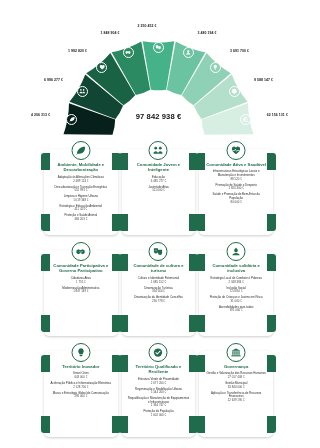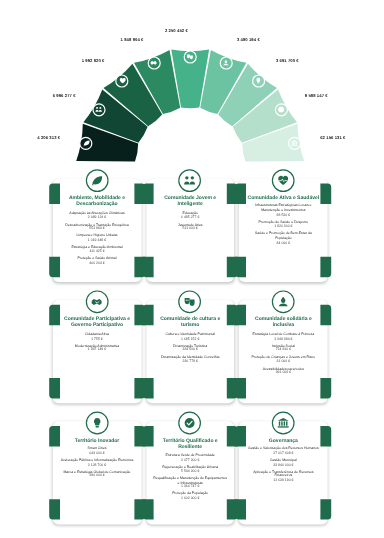--- a/index.html
+++ b/index.html
@@ -203,20 +203,21 @@
             <path d="M12 3l10 5H2z" fill="currentColor"></path>
             <rect x="4" y="9" width="2.6" height="8" fill="currentColor"></rect>
             <rect x="8.4" y="9" width="2.6" height="8" fill="currentColor"></rect>
             <rect x="12.8" y="9" width="2.6" height="8" fill="currentColor"></rect>
             <rect x="17.2" y="9" width="2.6" height="8" fill="currentColor"></rect>
             <rect x="2" y="18" width="20" height="2.4" fill="currentColor"></rect>
           </svg>
         </div>
         <div class="seg-label" style="top: 113.246px; left: 266.859px;">62 156 131 €</div>
       </div>
+    <div id="fan-total">97 842 938 €</div>
   </div>
 
   <div id="grid">
       <div class="card-slot">
         <div class="card">
           <div class="bracket tl"></div>
           <div class="bracket tr"></div>
           <div class="bracket bl"></div>
           <div class="bracket br"></div>
           <div class="card-icon" style="color: rgb(31, 107, 75);">

